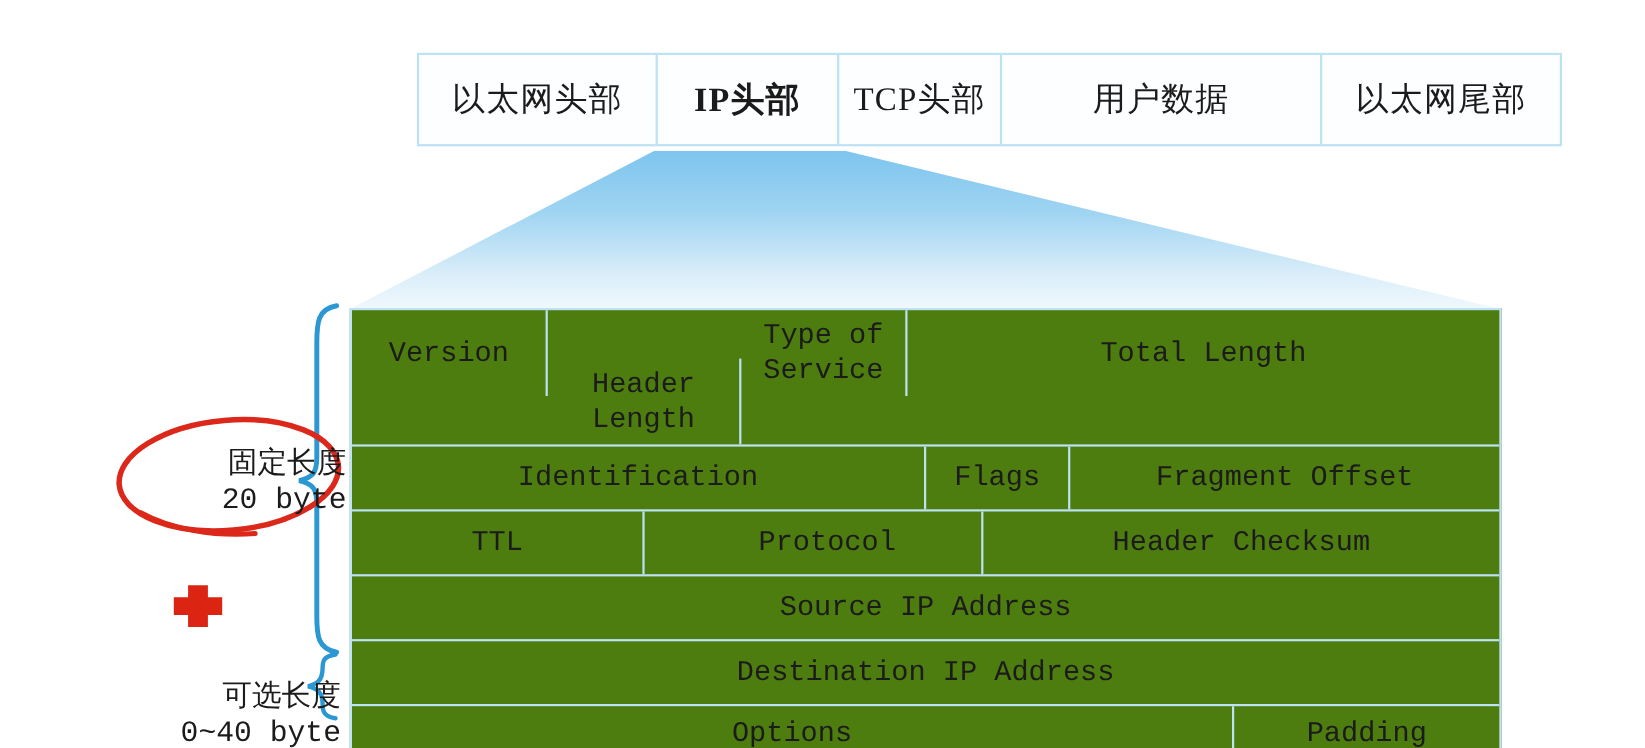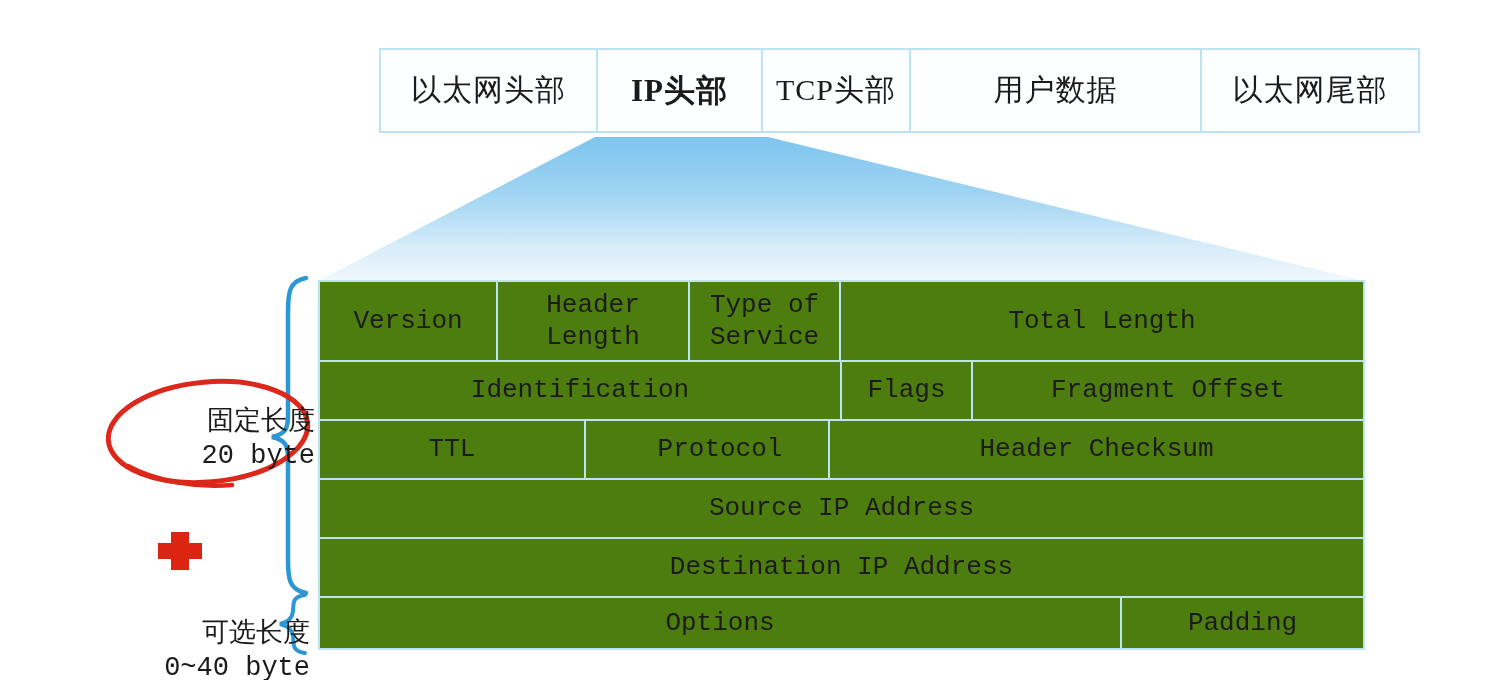--- a/index.html
+++ b/index.html
@@ -105,32 +105,32 @@
       <span>用户数据</span>
     </div>
     <div class="frame-cell">
       <span>以太网尾部</span>
     </div>
   </div>
 
   <div class="ip-table">
     <div class="tr r1">
       <div class="td" style="width:178px;">Version</div>
-      <div class="td" style="width:192px;">Header Length</div>
+      <div class="td" style="width:176px;margin-top:44px;">Header Length</div>
       <div class="td" style="width:151px;">Type of Service</div>
       <div class="td">Total Length</div>
     </div>
     <div class="tr r2">
       <div class="td" style="width:522px;text-align:center;">Identification</div>
       <div class="td" style="width:131px;">Flags</div>
       <div class="td">Fragment Offset</div>
     </div>
     <div class="tr r3">
       <div class="td" style="width:266px;">TTL</div>
-      <div class="td" style="width:244px;padding-left:32px;">Protocol</div>
+      <div class="td" style="width:308px;padding-left:32px;">Protocol</div>
       <div class="td">Header Checksum</div>
     </div>
     <div class="tr r4">
       <div class="td">Source IP Address</div>
     </div>
     <div class="tr r5">
       <div class="td">Destination IP Address</div>
     </div>
     <div class="tr r6">
       <div class="td" style="width:802px;">Options</div>

